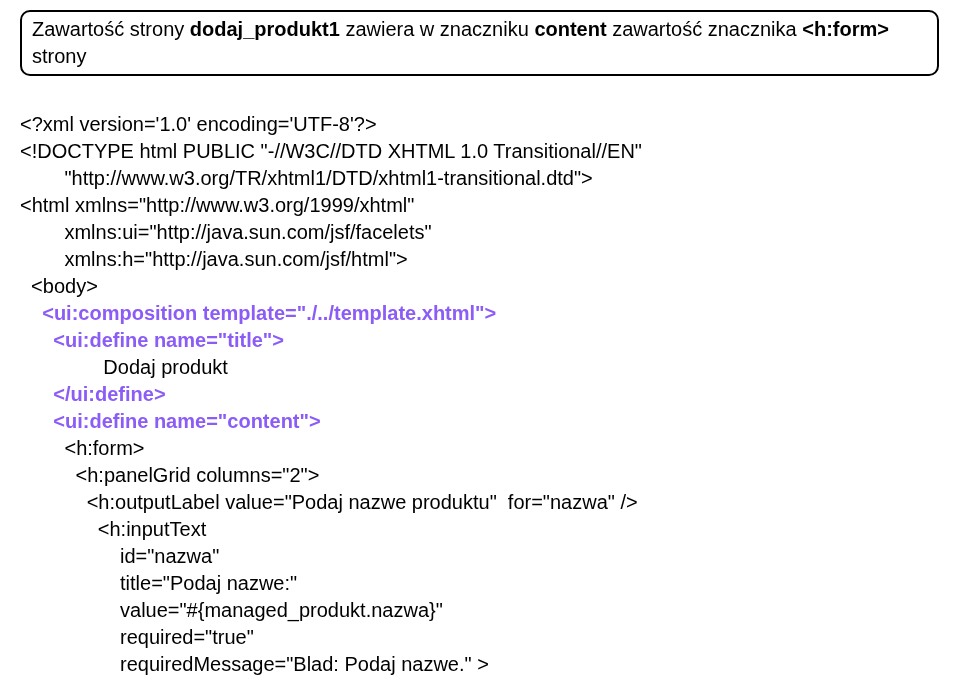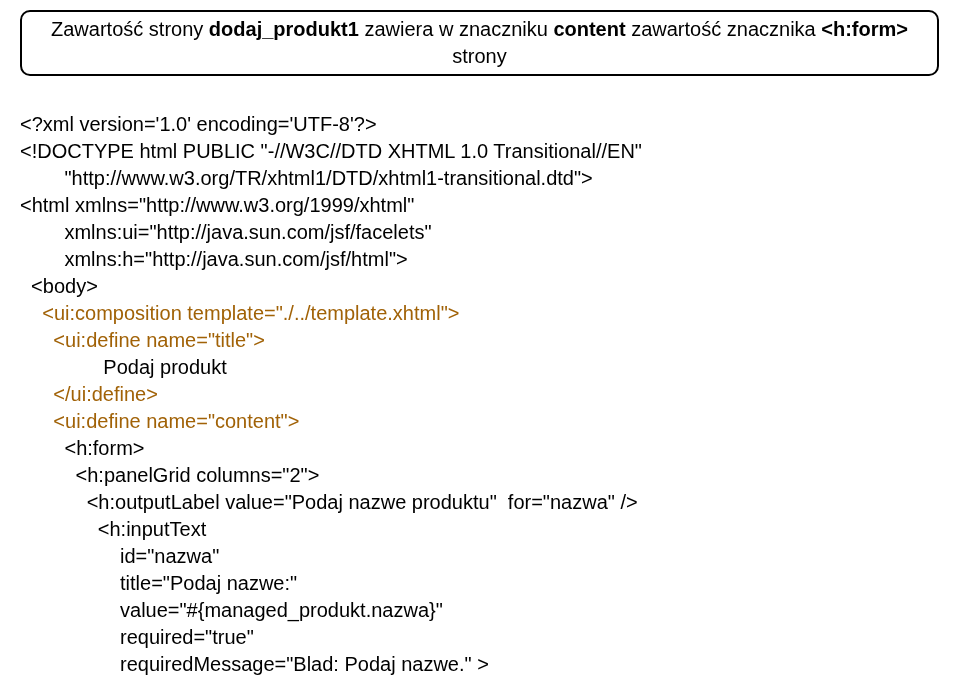--- a/index.html
+++ b/index.html
@@ -10,28 +10,28 @@
     padding: 10px 20px;
     background: #fff;
     color: #000;
     width: 959px;
     box-sizing: border-box;
   }
   .header-box {
     border: 2px solid #000;
     border-radius: 10px;
     padding: 4px 10px;
-    text-align: center;
+    text-align: left;
     margin-bottom: 8px;
   }
   .code-block {
     white-space: pre;
     font-family: Arial, Helvetica, sans-serif;
   }
-  .blue { color: #a16207; font-weight: normal; }
+  .blue { color: #8b5cf6; font-weight: bold; }
   .bold { font-weight: bold; }
 </style>
 </head>
 <body>
 
 <div class="header-box">
   <div>
     <span>Zawartość strony </span><span class="bold">dodaj_produkt1</span><span> zawiera w znaczniku </span><span class="bold">content</span><span> zawartość znacznika </span><span class="bold">&lt;h:form&gt;</span><span> strony</span>
   </div>
 </div>
@@ -39,21 +39,21 @@
 <div class="code-block">
 <span>&lt;?xml version='1.0' encoding='UTF-8'?&gt;</span>
 <span>&lt;!DOCTYPE html PUBLIC "-//W3C//DTD XHTML 1.0 Transitional//EN"</span>
 <span>        "http://www.w3.org/TR/xhtml1/DTD/xhtml1-transitional.dtd"&gt;</span>
 <span>&lt;html xmlns="http://www.w3.org/1999/xhtml"</span>
 <span>        xmlns:ui="http://java.sun.com/jsf/facelets"</span>
 <span>        xmlns:h="http://java.sun.com/jsf/html"&gt;</span>
 <span>  &lt;body&gt;</span>
 <span class="blue">    &lt;ui:composition template="./../template.xhtml"&gt;</span>
 <span class="blue">      &lt;ui:define name="title"&gt;</span>
-<span>               Podaj produkt</span>
+<span>               Dodaj produkt</span>
 <span class="blue">      &lt;/ui:define&gt;</span>
 <span class="blue">      &lt;ui:define name="content"&gt;</span>
 <span>        &lt;h:form&gt;</span>
 <span>          &lt;h:panelGrid columns="2"&gt;</span>
 <span>            &lt;h:outputLabel value="Podaj nazwe produktu"  for="nazwa" /&gt;</span>
 <span>              &lt;h:inputText</span>
 <span>                  id="nazwa"</span>
 <span>                  title="Podaj nazwe:"</span>
 <span>                  value="#{managed_produkt.nazwa}"</span>
 <span>                  required="true"</span>

